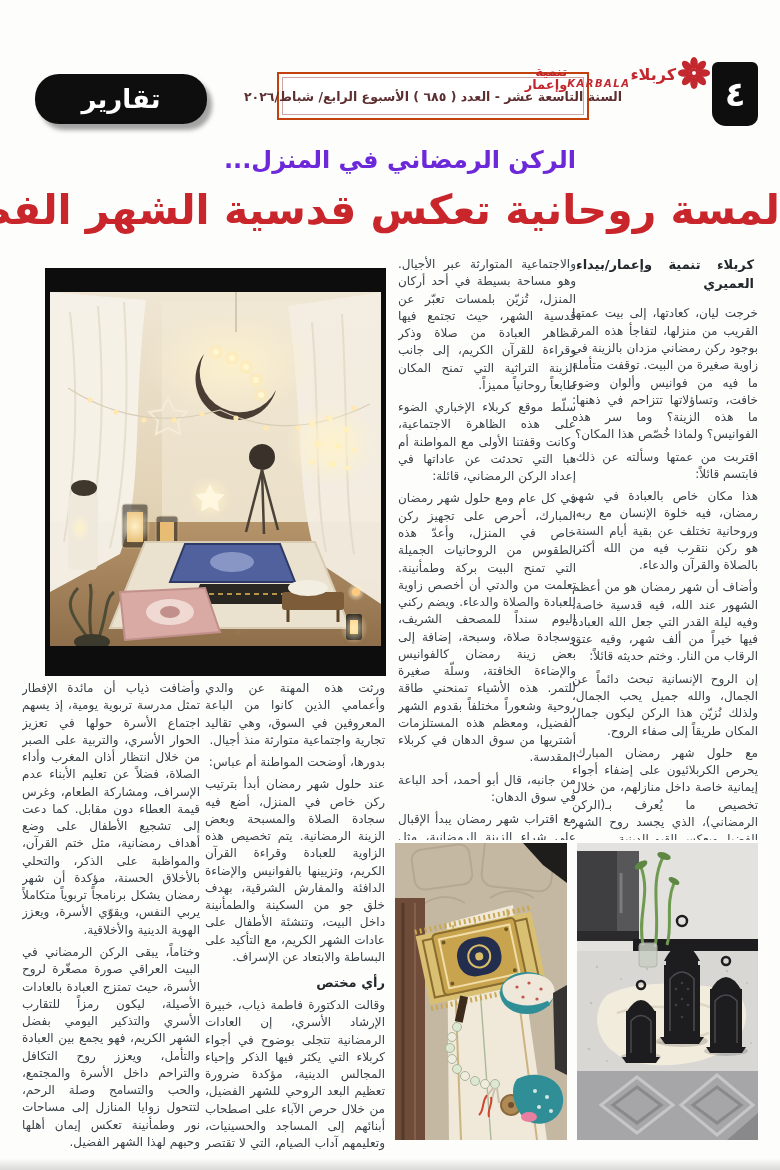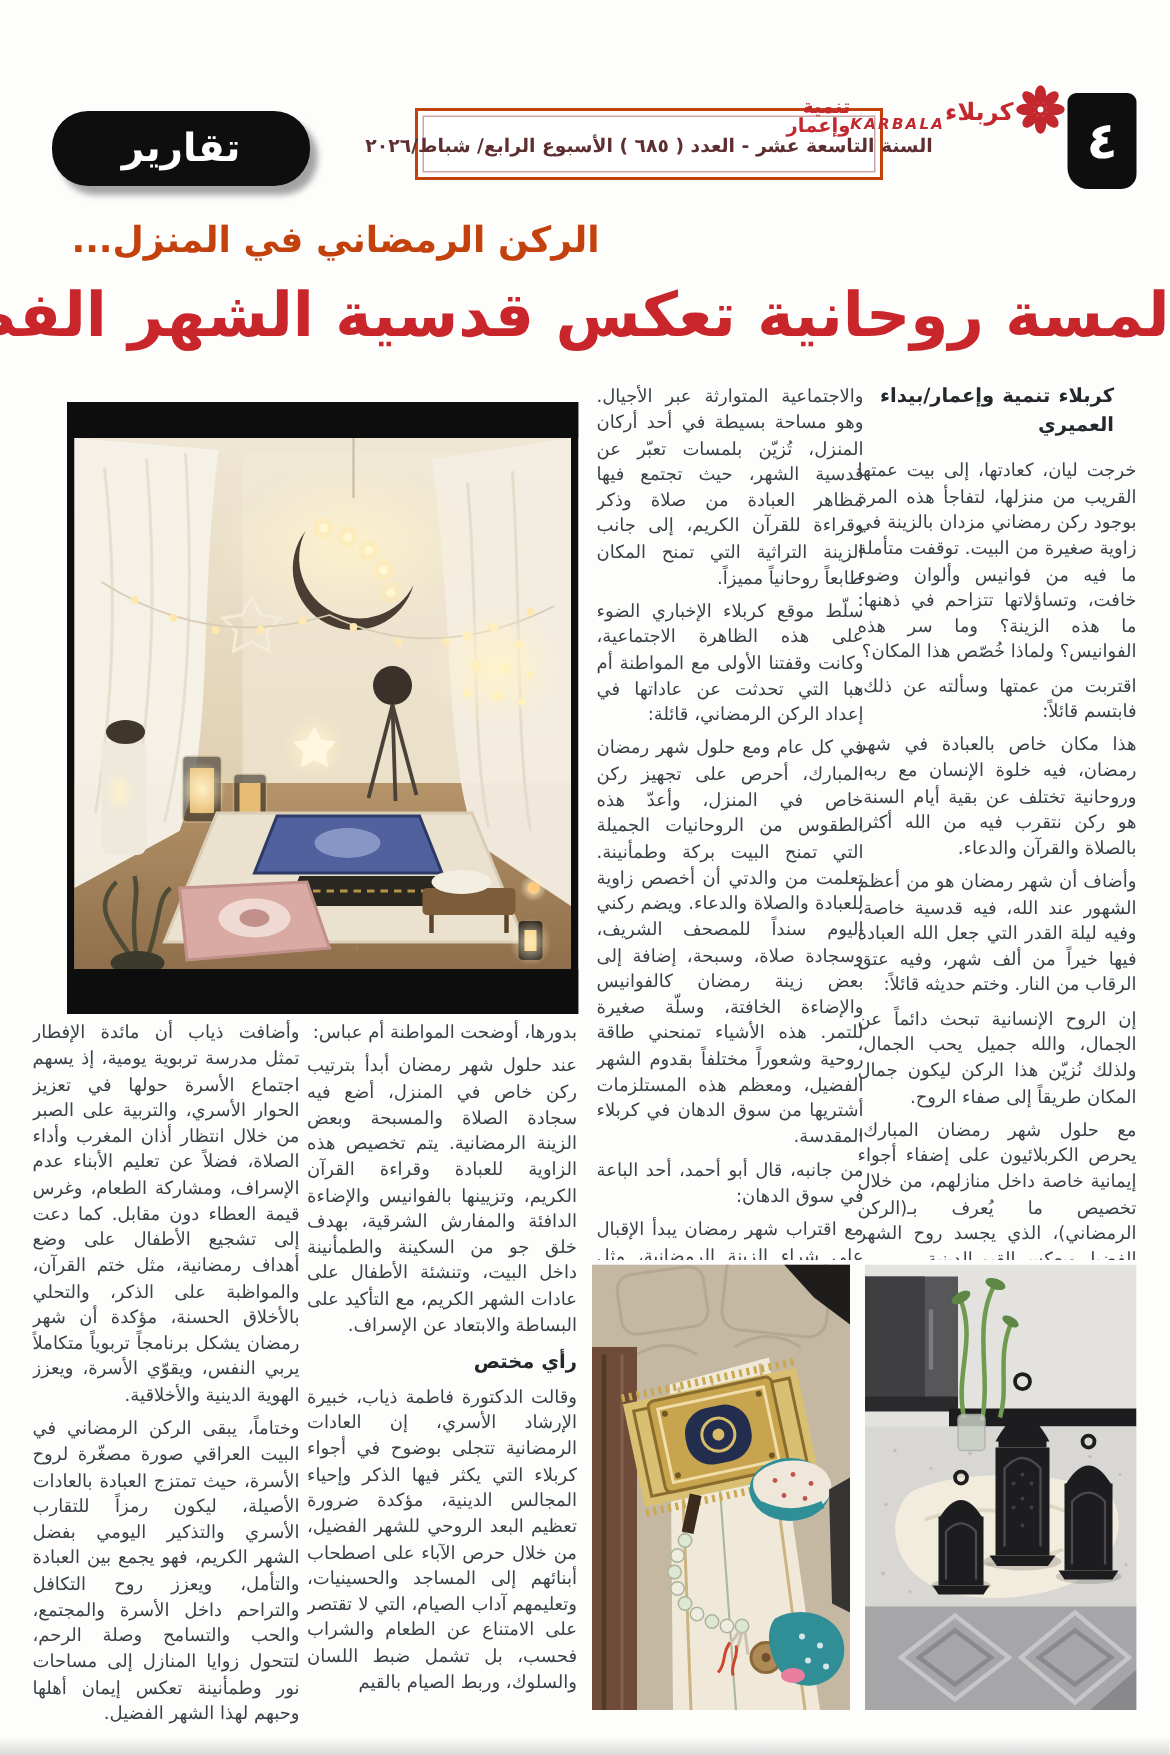--- a/index.html
+++ b/index.html
@@ -33,40 +33,40 @@
   .logo .tagline{color:#c2282d;font-size:13px;font-weight:bold;margin-top:6px;}
   .logo .fineprint{width:62px;height:3px;border-radius:2px;background:#c2282d;opacity:.75;margin-top:2px;}
   .pagenum-box{
     position:absolute;left:712px;top:62px;width:46px;height:64px;
     background:#0e0e0e;border-radius:6px 6px 10px 14px;
     display:flex;align-items:center;justify-content:center;
     color:#fff;font-size:34px;font-weight:bold;
   }
   
   .kicker{
-    position:absolute;left:0;top:146px;width:752px;text-align:left;
+    position:absolute;left:0;top:146px;width:752px;text-align:center;
     padding-left:48px;box-sizing:border-box;
-    font-size:24px;font-weight:bold;color:#c2410c;
+    font-size:24px;font-weight:bold;color:#6d28d9;
   }
   .main-title{
     position:absolute;left:0;top:186px;width:780px;text-align:center;
     font-size:41px;font-weight:bold;color:#c9262b;white-space:nowrap;
   }
   
   .col{
     position:absolute;overflow:hidden;
     font-size:12px;line-height:1.44;color:#3a4248;
     text-align:justify;
   }
   .col-1{left:572px;top:256px;width:186px;height:584px;left:auto;right:22px;}
   .col-2{right:204px;top:256px;width:178px;height:584px;}
   .col-3{right:395px;top:680px;width:180px;height:472px;}
   .col-4{right:580px;top:680px;width:178px;height:472px;}
   .col p{margin:0 0 5px;}
-  .col .byline{font-weight:bold;font-size:13px;color:#23282c;margin:0 15px 12px;}
+  .col .byline{font-weight:bold;font-size:13px;color:#23282c;margin:0 4px 12px;}
   .col h3.heading{font-size:13px;color:#23282c;margin:8px 0 4px;font-weight:bold;}
   .col .gap{margin-top:0;}
   
   .photo{position:absolute;}
   .photo svg{display:block;}
   .main-photo{left:45px;top:268px;}
   .quran-photo{left:395px;top:843px;}
   .lanterns-photo{left:577px;top:843px;}
   .scan-edge{
     position:absolute;left:0;right:0;bottom:0;height:12px;
@@ -399,20 +399,21 @@
       <p class="para gap">مع حلول شهر رمضان المبارك، يحرص الكربلائيون على إضفاء أجواء إيمانية خاصة داخل منازلهم، من خلال تخصيص ما يُعرف بـ(الركن الرمضاني)، الذي يجسد روح الشهر الفضيل ويعكس القيم الدينية</p>
     </div>
   <div class="col col-2">
       <p class="para">والاجتماعية المتوارثة عبر الأجيال. وهو مساحة بسيطة في أحد أركان المنزل، تُزيّن بلمسات تعبّر عن قدسية الشهر، حيث تجتمع فيها مظاهر العبادة من صلاة وذكر وقراءة للقرآن الكريم، إلى جانب الزينة التراثية التي تمنح المكان طابعاً روحانياً مميزاً.</p>
       <p class="para gap">سلّط موقع كربلاء الإخباري الضوء على هذه الظاهرة الاجتماعية، وكانت وقفتنا الأولى مع المواطنة أم هبا التي تحدثت عن عاداتها في إعداد الركن الرمضاني، قائلة:</p>
       <p class="para">في كل عام ومع حلول شهر رمضان المبارك، أحرص على تجهيز ركن خاص في المنزل، وأعدّ هذه الطقوس من الروحانيات الجميلة التي تمنح البيت بركة وطمأنينة. تعلمت من والدتي أن أخصص زاوية للعبادة والصلاة والدعاء. ويضم ركني اليوم سنداً للمصحف الشريف، وسجادة صلاة، وسبحة، إضافة إلى بعض زينة رمضان كالفوانيس والإضاءة الخافتة، وسلّة صغيرة للتمر. هذه الأشياء تمنحني طاقة روحية وشعوراً مختلفاً بقدوم الشهر الفضيل، ومعظم هذه المستلزمات أشتريها من سوق الدهان في كربلاء المقدسة.</p>
       <p class="para gap">من جانبه، قال أبو أحمد، أحد الباعة في سوق الدهان:</p>
       <p class="para">مع اقتراب شهر رمضان يبدأ الإقبال على شراء الزينة الرمضانية، مثل الهلال والفوانيس والأواني الخاصة بالشهر الفضيل والإضاءات والزخارف المختلفة، وجميعها تعرض بأسعار رمزية تناسب الجميع. أعمل في هذا المجال منذ خمسة عشر عاماً، وقد</p>
     </div>
   <div class="col col-3">
+      <p class="para">ورثت هذه المهنة عن والدي وأعمامي الذين كانوا من الباعة المعروفين في السوق، وهي تقاليد تجارية واجتماعية متوارثة منذ أجيال.</p>
       <p class="para gap">بدورها، أوضحت المواطنة أم عباس:</p>
       <p class="para">عند حلول شهر رمضان أبدأ بترتيب ركن خاص في المنزل، أضع فيه سجادة الصلاة والمسبحة وبعض الزينة الرمضانية. يتم تخصيص هذه الزاوية للعبادة وقراءة القرآن الكريم، وتزيينها بالفوانيس والإضاءة الدافئة والمفارش الشرقية، بهدف خلق جو من السكينة والطمأنينة داخل البيت، وتنشئة الأطفال على عادات الشهر الكريم، مع التأكيد على البساطة والابتعاد عن الإسراف.</p>
       <h3 class="heading">رأي مختص</h3>
       <p class="para">وقالت الدكتورة فاطمة ذياب، خبيرة الإرشاد الأسري، إن العادات الرمضانية تتجلى بوضوح في أجواء كربلاء التي يكثر فيها الذكر وإحياء المجالس الدينية، مؤكدة ضرورة تعظيم البعد الروحي للشهر الفضيل، من خلال حرص الآباء على اصطحاب أبنائهم إلى المساجد والحسينيات، وتعليمهم آداب الصيام، التي لا تقتصر على الامتناع عن الطعام والشراب فحسب، بل تشمل ضبط اللسان والسلوك، وربط الصيام بالقيم</p>
     </div>
   <div class="col col-4">
       <p class="para">وأضافت ذياب أن مائدة الإفطار تمثل مدرسة تربوية يومية، إذ يسهم اجتماع الأسرة حولها في تعزيز الحوار الأسري، والتربية على الصبر من خلال انتظار أذان المغرب وأداء الصلاة، فضلاً عن تعليم الأبناء عدم الإسراف، ومشاركة الطعام، وغرس قيمة العطاء دون مقابل. كما دعت إلى تشجيع الأطفال على وضع أهداف رمضانية، مثل ختم القرآن، والمواظبة على الذكر، والتحلي بالأخلاق الحسنة، مؤكدة أن شهر رمضان يشكل برنامجاً تربوياً متكاملاً يربي النفس، ويقوّي الأسرة، ويعزز الهوية الدينية والأخلاقية.</p>
       <p class="para gap">وختاماً، يبقى الركن الرمضاني في البيت العراقي صورة مصغّرة لروح الأسرة، حيث تمتزج العبادة بالعادات الأصيلة، ليكون رمزاً للتقارب الأسري والتذكير اليومي بفضل الشهر الكريم، فهو يجمع بين العبادة والتأمل، ويعزز روح التكافل والتراحم داخل الأسرة والمجتمع، والحب والتسامح وصلة الرحم، لتتحول زوايا المنازل إلى مساحات نور وطمأنينة تعكس إيمان أهلها وحبهم لهذا الشهر الفضيل.</p>
     </div>
 

